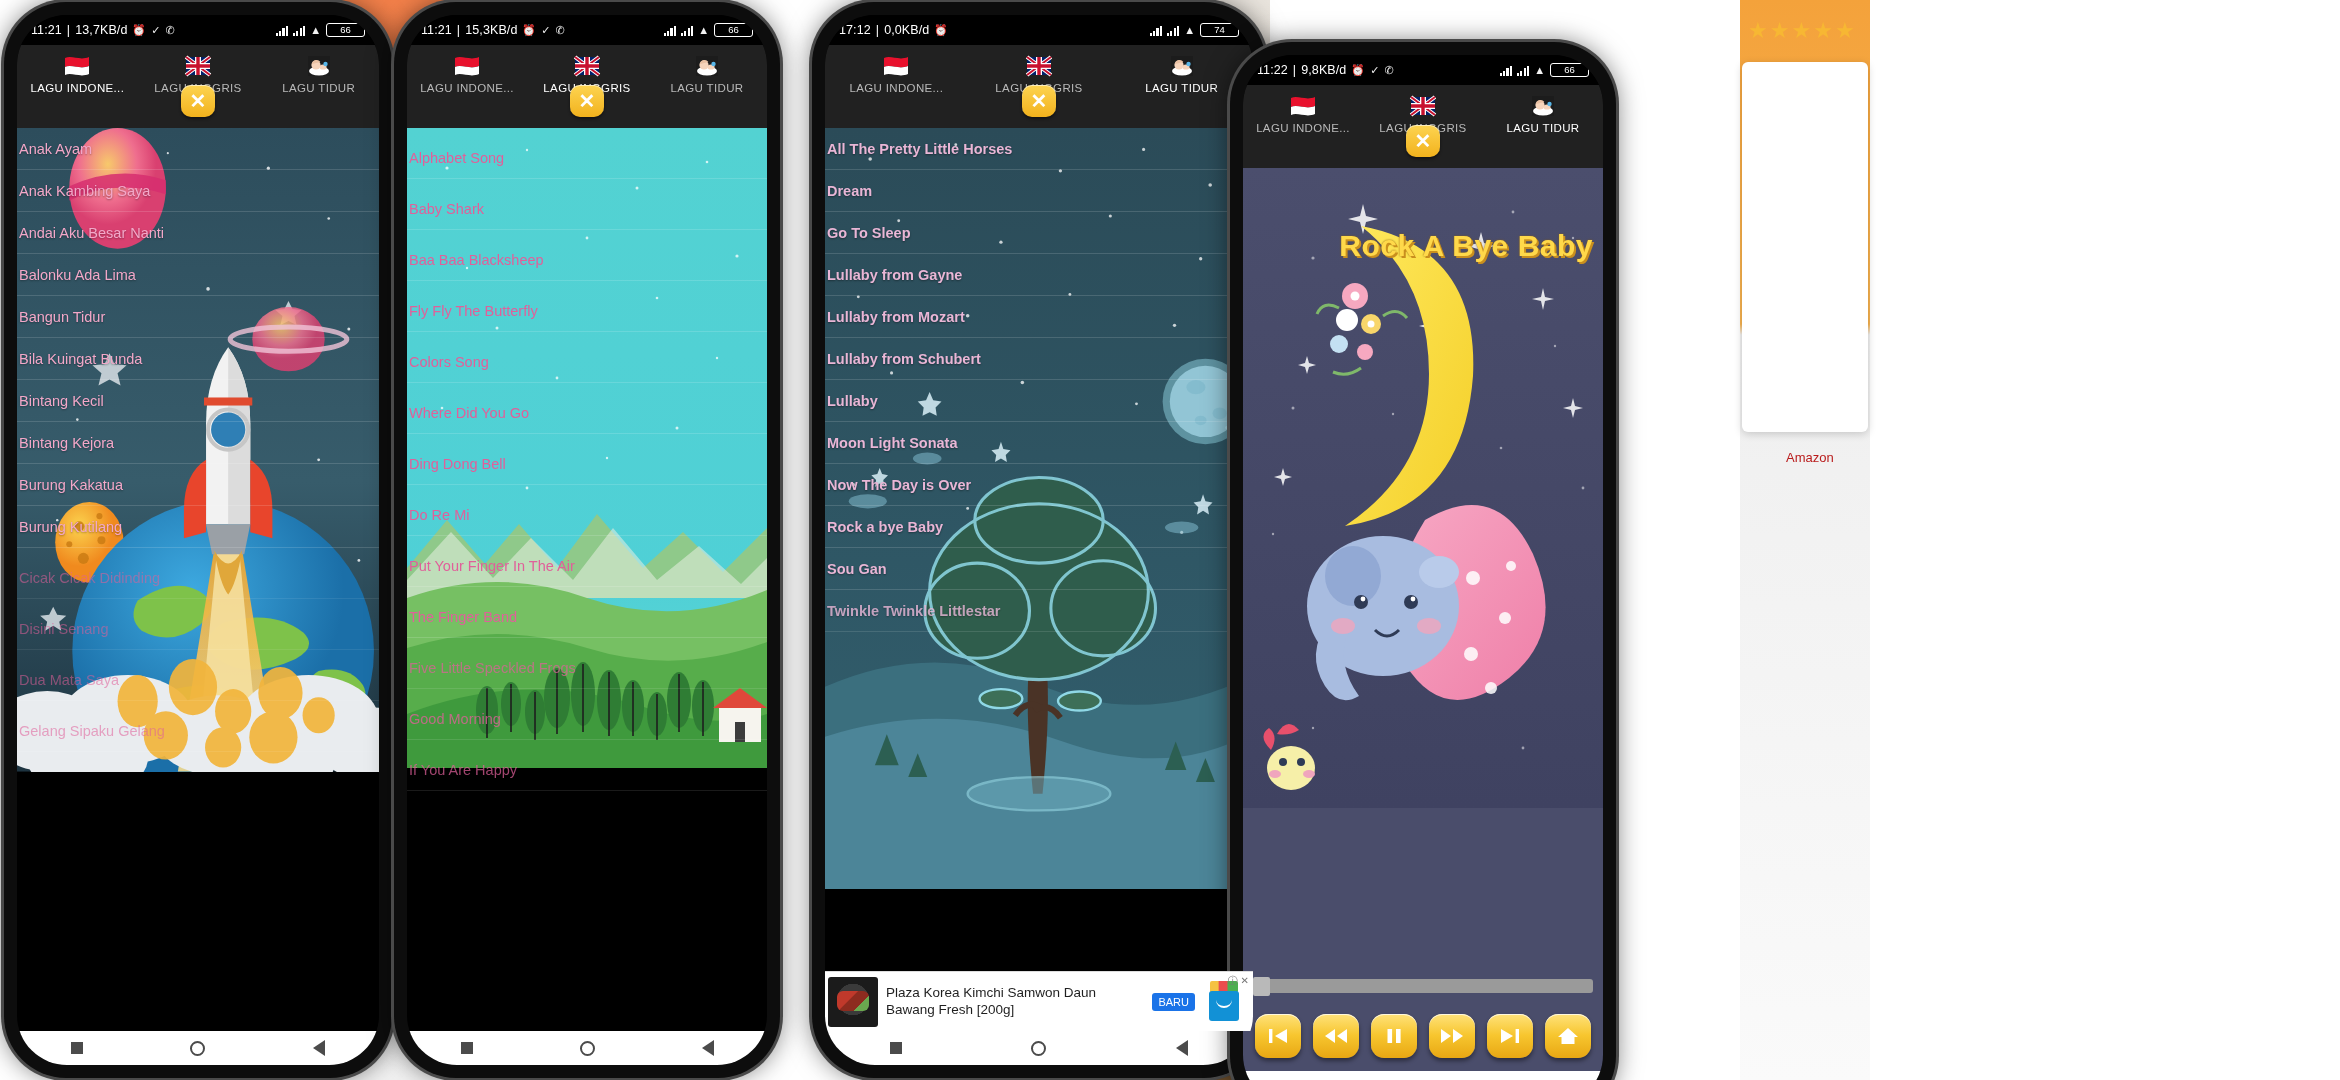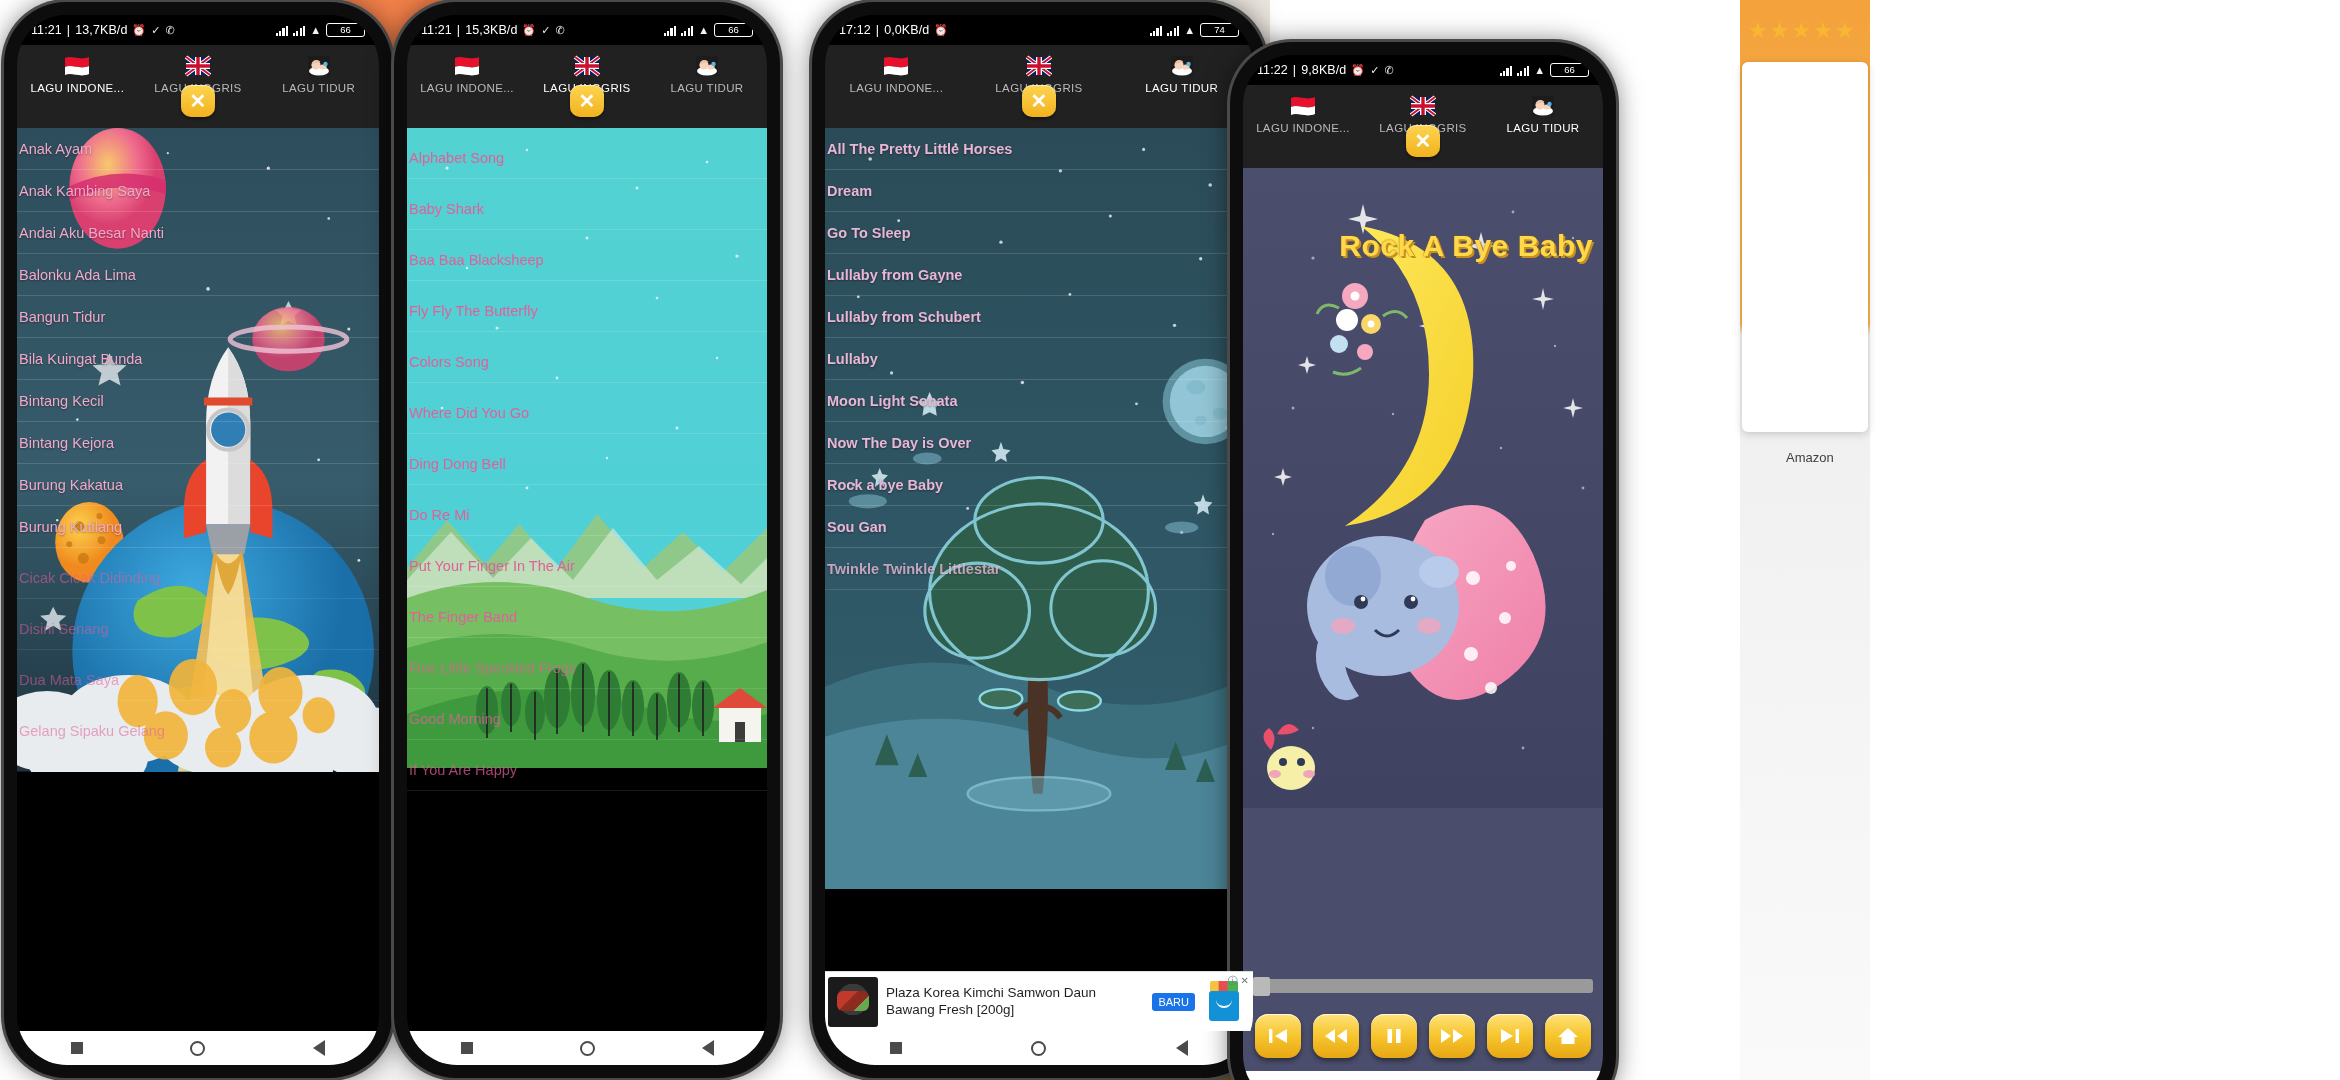--- a/index.html
+++ b/index.html
@@ -13,21 +13,21 @@
 
   
   .bg-strip { position:absolute; top:0; bottom:0; }
   .bg-orange { left:340px; width:120px; background:linear-gradient(180deg,#f3804a 0%,#ef6c36 55%,#e8e8e8 56%,#f2f2f2 100%); }
   .bg-wood   { left:1150px; width:120px; background:linear-gradient(180deg,#e9e4dd 0%,#ddd4c7 48%,#9a7449 49%,#7d5a32 100%); }
   .bg-amazon { left:1740px; width:130px; background:linear-gradient(180deg,#f4a23b 0%,#f6b24f 30%,#efefef 31%,#fafafa 100%); }
   .bg-card {
      position:absolute; background:#fff; border-radius:6px;
      box-shadow:0 2px 8px rgba(0,0,0,.18);
   }
-  .bg-text { position:absolute; font-size:13px; color:#404040; }
+  .bg-text { position:absolute; font-size:13px; color:#b91c1c; }
   .bg-text.b { font-weight:bold; }
   .bg-bigno { position:absolute; font-size:40px; color:#333; font-weight:300;}
   .bg-stars { position:absolute; color:#f7b733; font-size:22px; letter-spacing:2px; }
   .bg-circ {
     position:absolute; width:90px; height:90px; border-radius:50%;
     border:5px solid #f05a5a; color:#f05a5a; font-size:38px;
     display:flex; align-items:center; justify-content:center;
   }
   .bg-bar { position:absolute; width:8px; border-radius:3px; }
 
@@ -695,20 +695,21 @@
             <ellipse cx="36" cy="314" rx="16" ry="6"></ellipse>
               <ellipse cx="300" cy="336" rx="14" ry="5"></ellipse>
             <ellipse cx="86" cy="278" rx="12" ry="5"></ellipse>
           </g>
         </svg>
         <div class="songlist">
           <div class="song-row t-lav">All The Pretty Little Horses</div>
           <div class="song-row t-lav">Dream</div>
           <div class="song-row t-lav">Go To Sleep</div>
           <div class="song-row t-lav">Lullaby from Gayne</div>
+          <div class="song-row t-lav">Lullaby from Mozart</div>
           <div class="song-row t-lav">Lullaby from Schubert</div>
           <div class="song-row t-lav">Lullaby</div>
           <div class="song-row t-lav">Moon Light Sonata</div>
           <div class="song-row t-lav">Now The Day is Over</div>
           <div class="song-row t-lav">Rock a bye Baby</div>
           <div class="song-row t-lav">Sou Gan</div>
           <div class="song-row t-lav" style="opacity:.8">Twinkle Twinkle Littlestar</div>
         </div>
 
         <div class="adbar">

